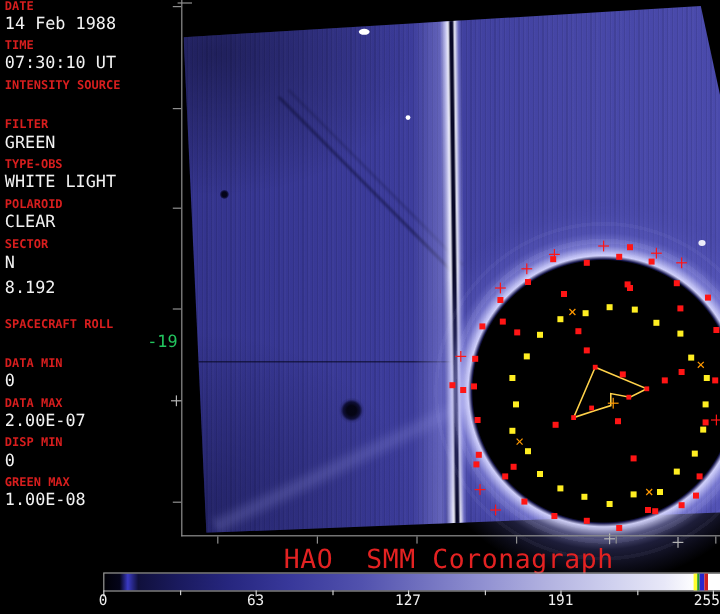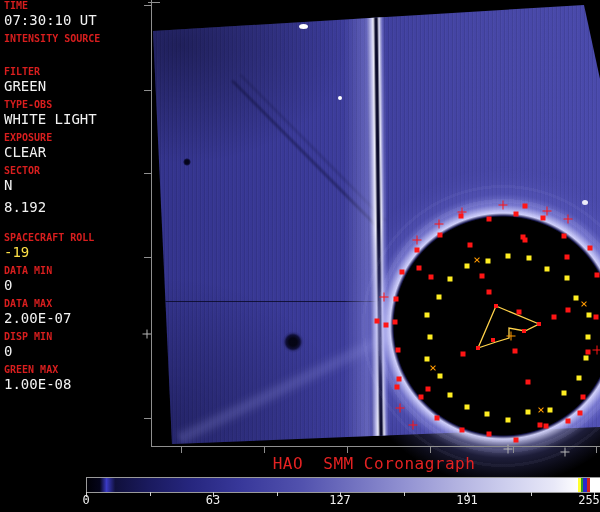--- a/index.html
+++ b/index.html
@@ -50,63 +50,67 @@
   .plus::after{content:"";position:absolute;top:0;bottom:0;left:4px;width:1px;background:currentColor;}
   .xcross{position:absolute;width:7px;height:7px;transform:translate(-50%,-50%) rotate(45deg);}
   .xcross::before{content:"";position:absolute;left:0;right:0;top:3px;height:1px;background:currentColor;}
   .xcross::after{content:"";position:absolute;top:0;bottom:0;left:3px;width:1px;background:currentColor;}
   #polysvg{position:absolute;left:0;top:0;z-index:29;}
   
   #axes{position:absolute;left:0;top:0;width:600px;height:512px;z-index:40;}
   .axisline,.tick,.stub{position:absolute;background:#8f8f8f;}
   
   #footer-title{position:absolute;left:148px;top:454px;width:452px;text-align:center;
-    font-size:16px;letter-spacing:.5px;white-space:pre;z-index:50;}
+    font-size:22px;letter-spacing:.5px;white-space:pre;z-index:50;}
   #colorbar{position:absolute;left:86px;top:477px;width:513px;height:14px;z-index:50;
     border:1px solid #9a9a9a;box-sizing:content-box;
     background:linear-gradient(90deg,#000006 0%, #04041a 2.5%, #3a3ac4 3.8%, #10103c 5.5%, #1a1a5e 12%, #26267e 20%, #38389a 30%, #5252ae 42%, #7272c0 52%, #9292d2 62%, #b2b2e0 72%, #cecfee 82%, #e8e8f8 91%, #ffffff 96%);}
   .cstripe{position:absolute;top:0;bottom:0;}
   .cbtick{position:absolute;width:1px;background:#cfcfcf;z-index:50;}
   .cblabel{position:absolute;top:493px;transform:translateX(-50%);font-size:12px;color:#f0f0f0;z-index:50;}
 </style>
 </head>
 <body>
 
 <div id="stage">
 
   <div id="panel">
       <div class="field">
+        <div class="flabel" style="color: rgb(216, 30, 30);">DATE</div>
+        <div class="fvalue" style="color: rgb(242, 242, 242);">14 Feb 1988</div>
+      </div>
+      <div class="field">
         <div class="flabel" style="color: rgb(216, 30, 30);">TIME</div>
         <div class="fvalue" style="color: rgb(242, 242, 242);">07:30:10 UT</div>
       </div>
       <div class="field">
         <div class="flabel" style="color: rgb(216, 30, 30);">INTENSITY SOURCE</div>
       </div>
       <div class="field">
         <div class="flabel" style="color: rgb(216, 30, 30);">FILTER</div>
         <div class="fvalue" style="color: rgb(242, 242, 242);">GREEN</div>
       </div>
       <div class="field">
         <div class="flabel" style="color: rgb(216, 30, 30);">TYPE-OBS</div>
         <div class="fvalue" style="color: rgb(242, 242, 242);">WHITE LIGHT</div>
       </div>
       <div class="field">
-        <div class="flabel" style="color: rgb(216, 30, 30);">EXPOSURE</div>
+        <div class="flabel" style="color: rgb(216, 30, 30);">POLAROID</div>
         <div class="fvalue" style="color: rgb(242, 242, 242);">CLEAR</div>
       </div>
       <div class="field">
         <div class="flabel" style="color: rgb(216, 30, 30);">SECTOR</div>
         <div class="fvalue" style="color: rgb(242, 242, 242);">N</div>
       </div>
       <div class="field">
         <div class="fvalue" style="color: rgb(242, 242, 242);">8.192</div>
       </div>
       <div class="field">
         <div class="flabel" style="color: rgb(216, 30, 30);">SPACECRAFT ROLL</div>
-        <div class="fvalue" style="color: #fde047;">-19</div>
+        <div class="fvalue" style="color: #22c55e; text-align: right;">-19</div>
       </div>
       <div class="field">
         <div class="flabel" style="color: rgb(216, 30, 30);">DATA MIN</div>
         <div class="fvalue" style="color: rgb(242, 242, 242);">0</div>
       </div>
       <div class="field">
         <div class="flabel" style="color: rgb(216, 30, 30);">DATA MAX</div>
         <div class="fvalue" style="color: rgb(242, 242, 242);">2.00E-07</div>
       </div>
       <div class="field">

